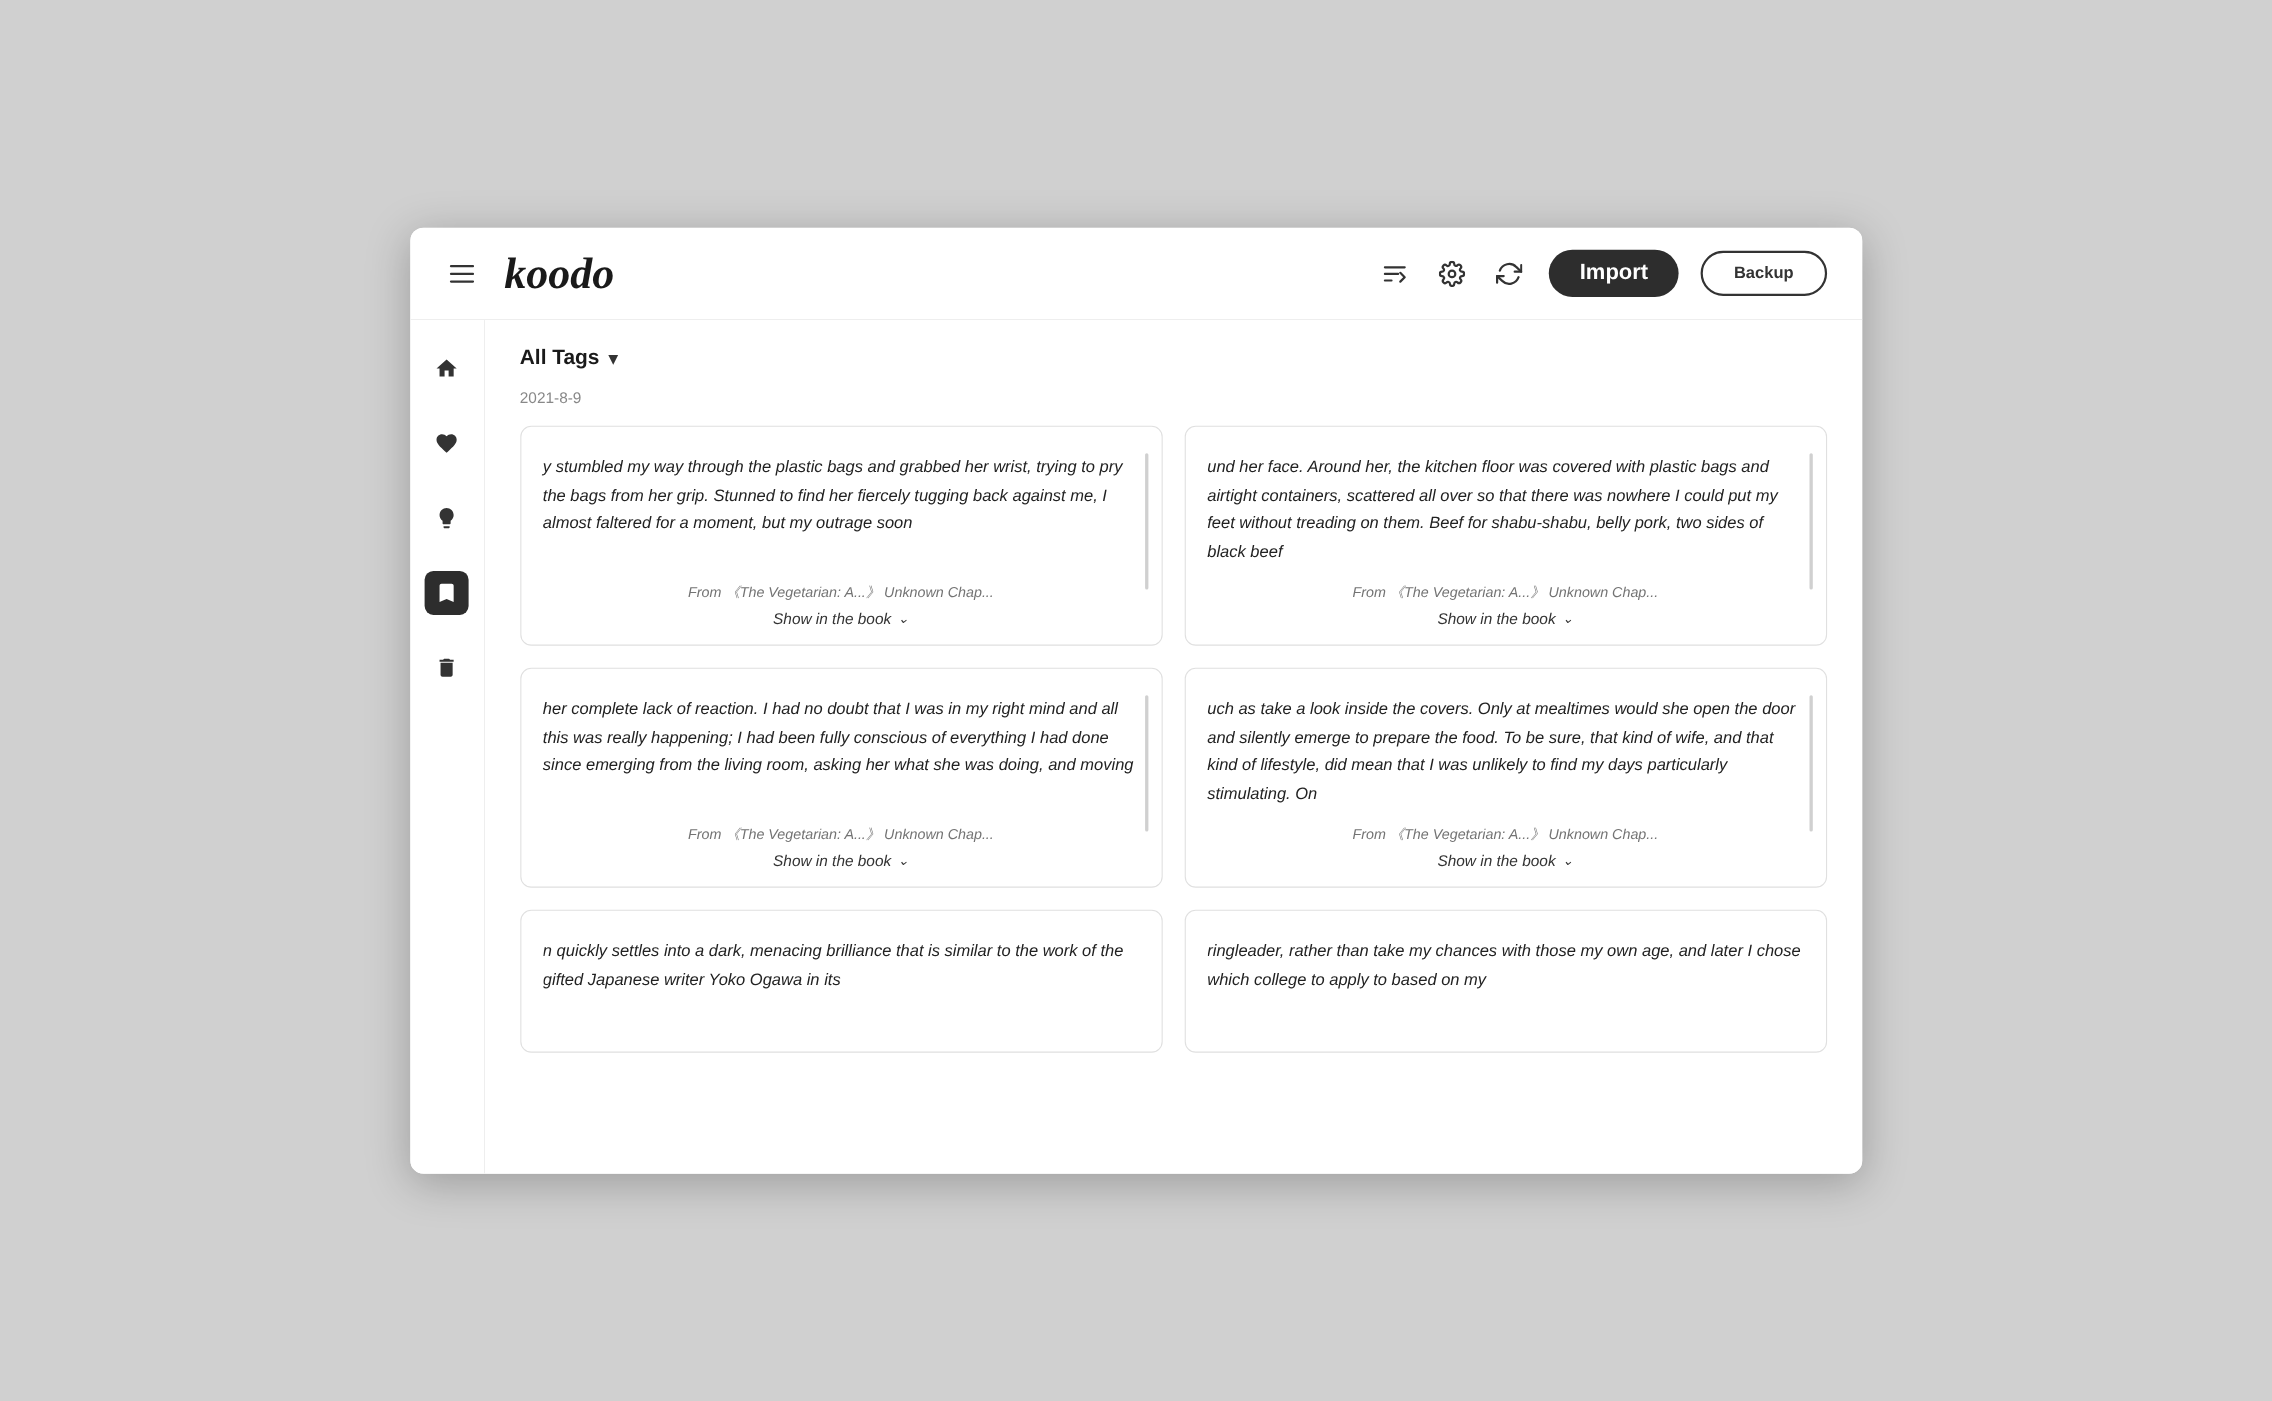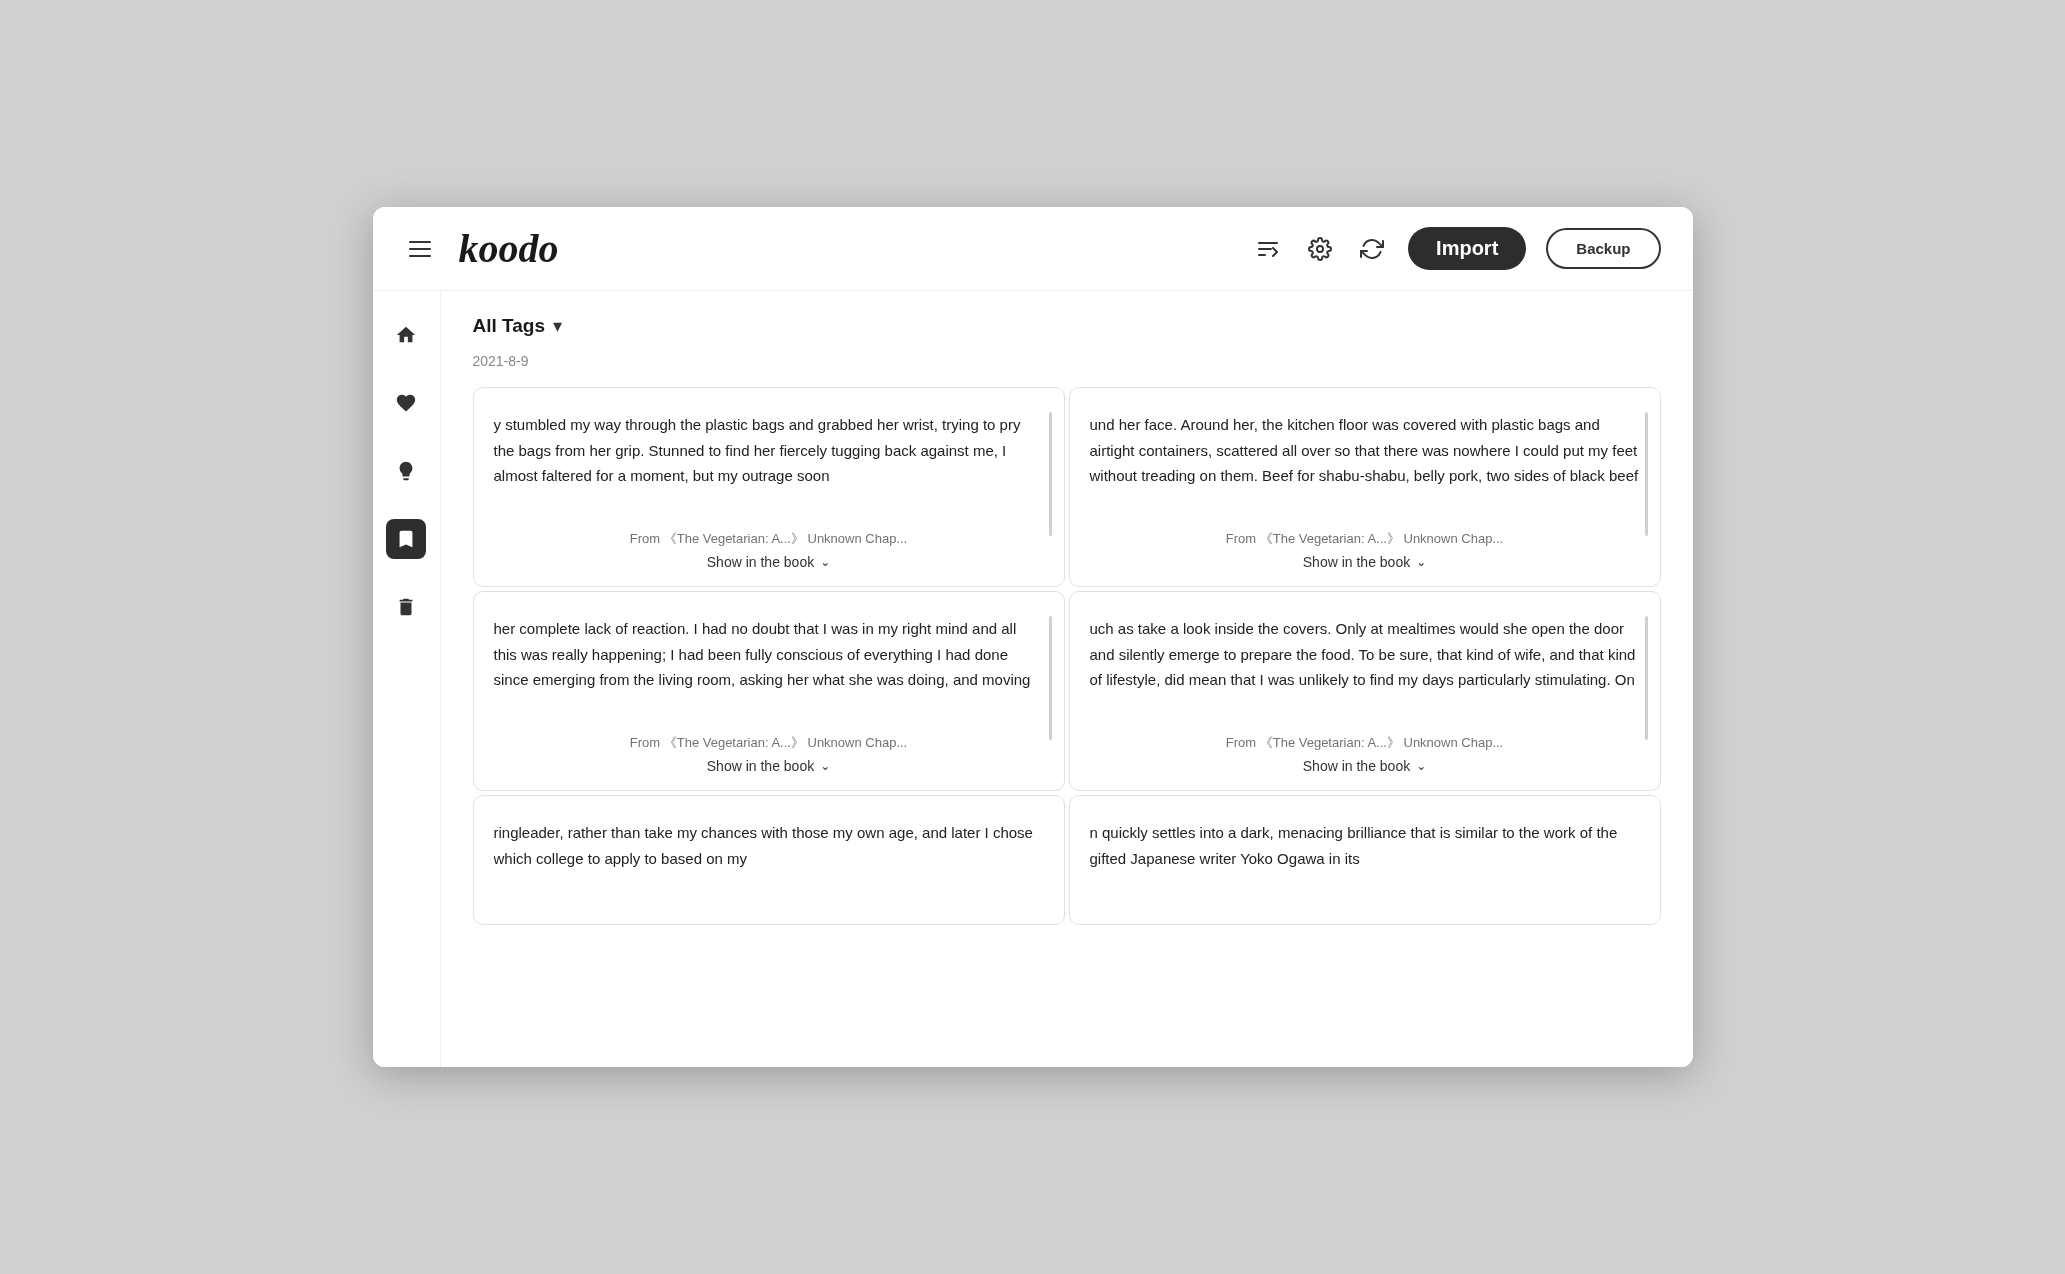--- a/index.html
+++ b/index.html
@@ -171,21 +171,22 @@
       color: #333;
     }
     .date-label {
       font-size: 14px;
       color: #888;
       margin-bottom: 18px;
     }
     .highlights-grid {
       display: grid;
       grid-template-columns: 1fr 1fr;
-      gap: 4px;
+      gap: 20px;
+      font-style: italic;
     }
     .highlight-card {
       border: 1px solid #e0e0e0;
       border-radius: 10px;
       padding: 24px 20px 16px 20px;
       display: flex;
       flex-direction: column;
       background: #fff;
       min-height: 200px;
       position: relative;
@@ -358,23 +359,23 @@
           <div class="highlight-footer">
             <div class="highlight-source">From 《The Vegetarian: A...》 Unknown Chap...</div>
             <div class="show-in-book">
               <span>Show in the book</span>
               <span class="chevron">⌄</span>
             </div>
           </div>
         </div>
 
         <div class="highlight-card partial-card">
+          <p class="highlight-text">n quickly settles into a dark, menacing brilliance that is similar to the work of the gifted Japanese writer Yoko Ogawa in its</p>
+        </div>
+
+        <div class="highlight-card partial-card">
           <p class="highlight-text">ringleader, rather than take my chances with those my own age, and later I chose which college to apply to based on my</p>
-        </div>
-
-        <div class="highlight-card partial-card">
-          <p class="highlight-text">n quickly settles into a dark, menacing brilliance that is similar to the work of the gifted Japanese writer Yoko Ogawa in its</p>
         </div>
 
       </div>
     </div>
   </div>
 </div>
 
 </body></html>

